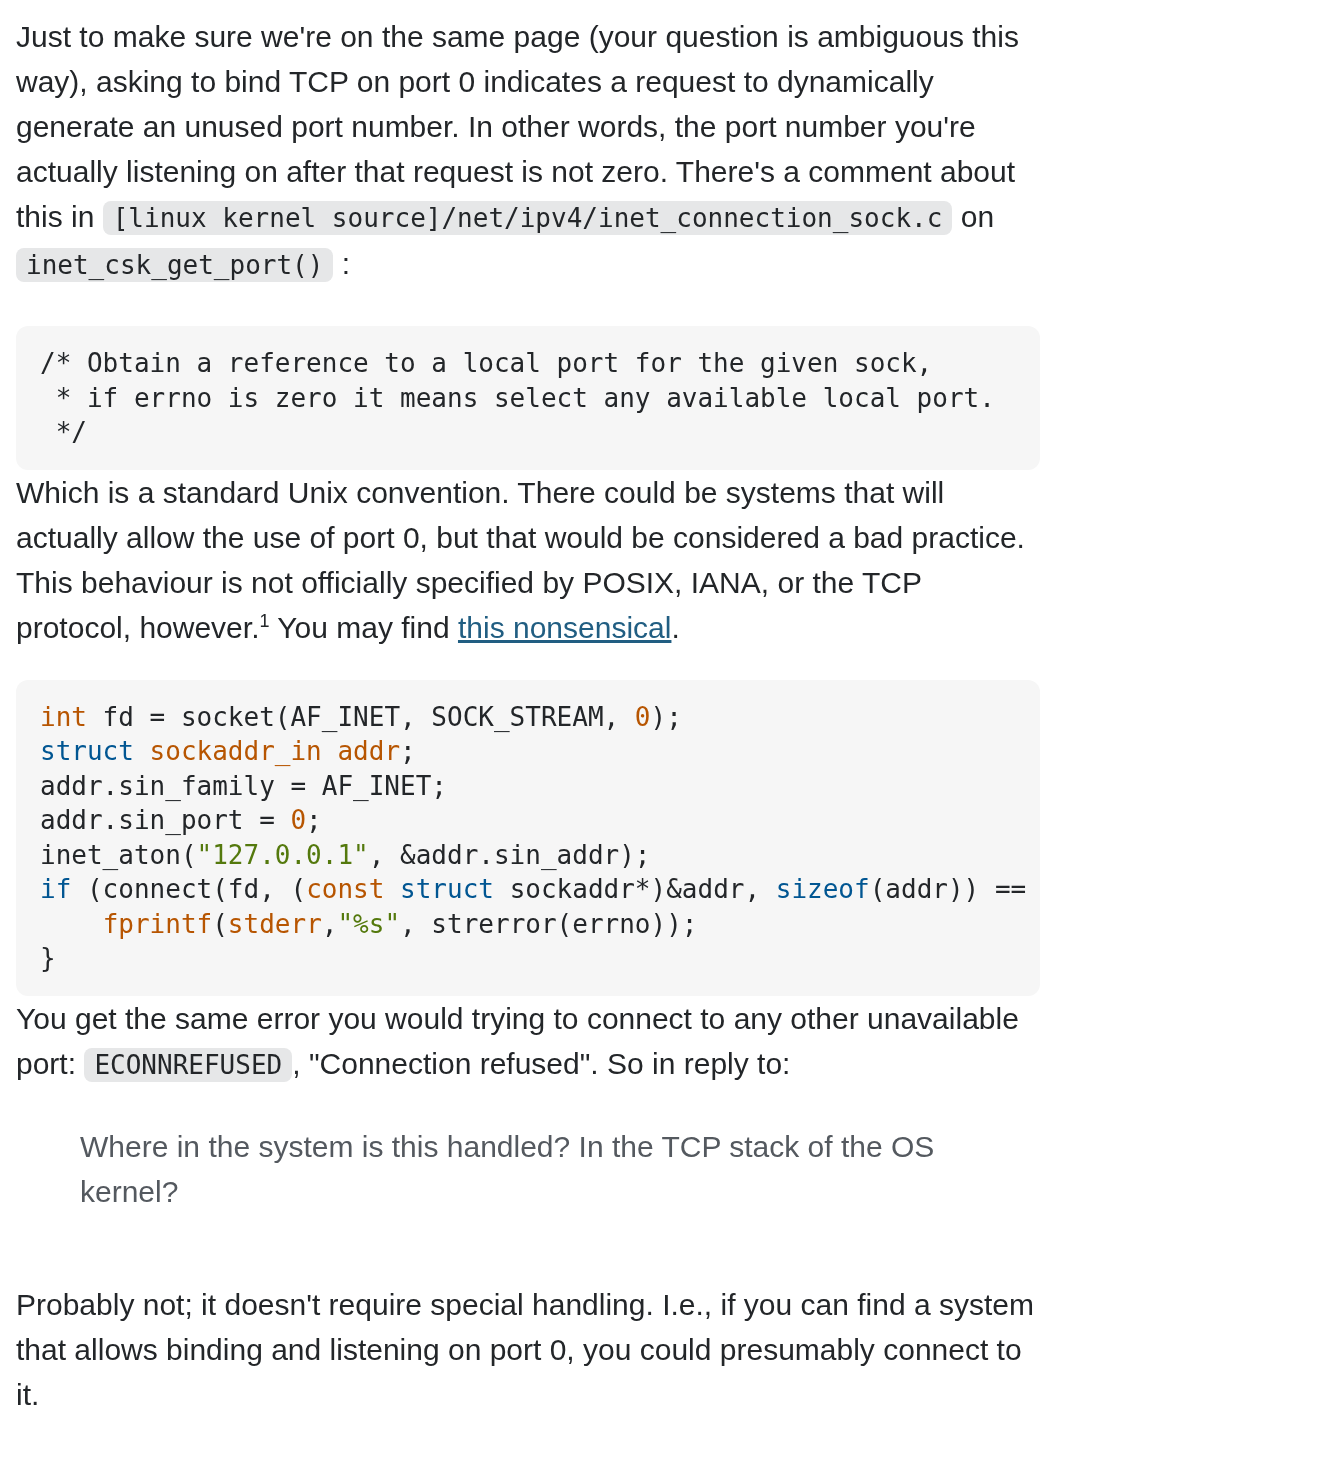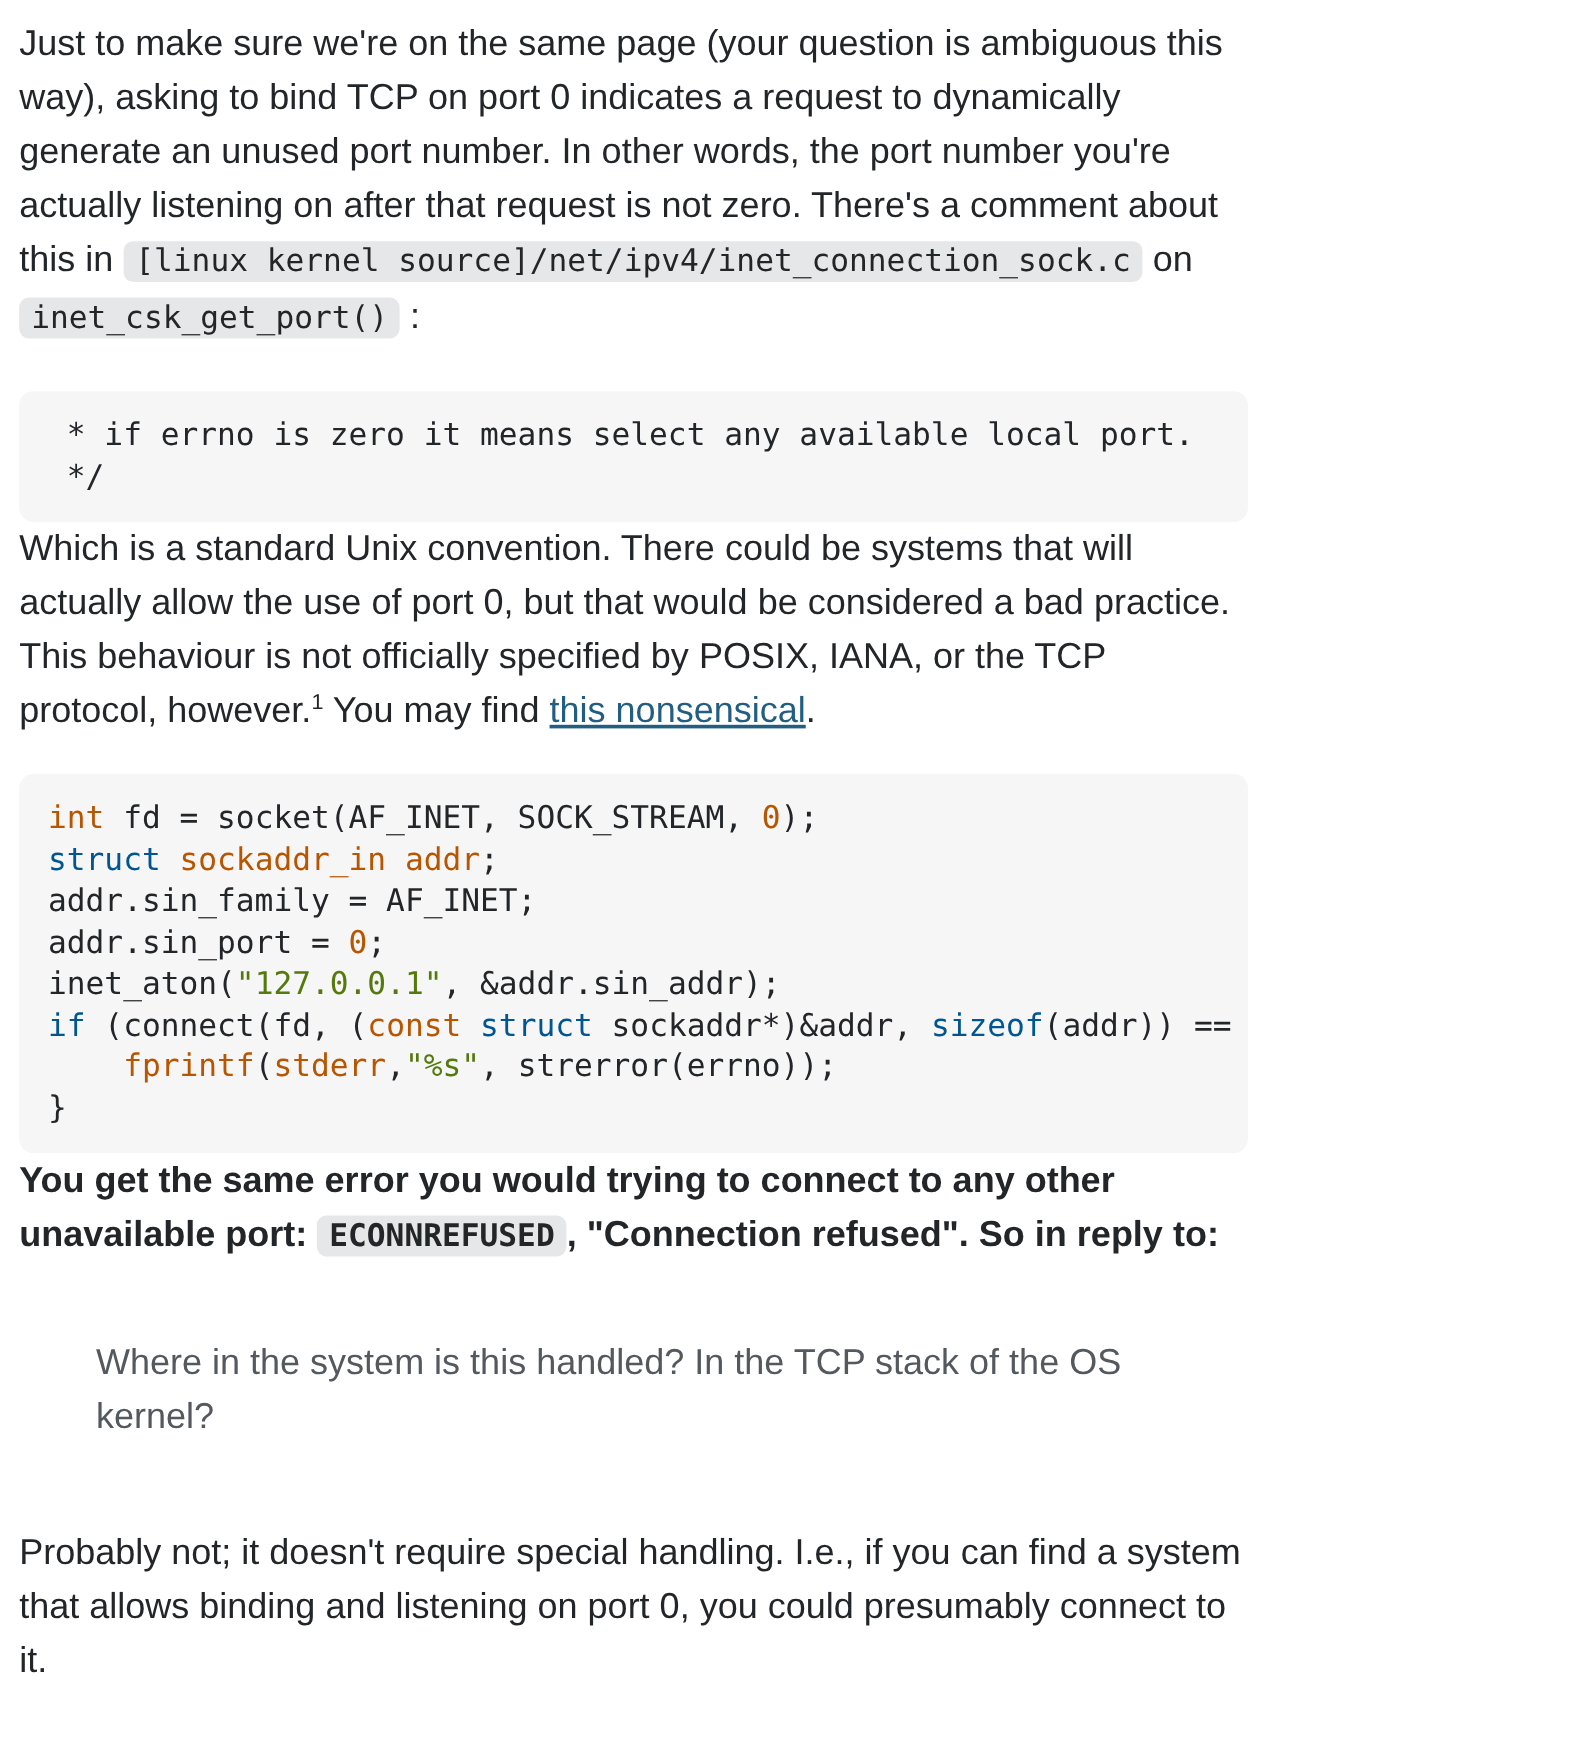--- a/index.html
+++ b/index.html
@@ -10,21 +10,21 @@
   }
   html,body{margin:0;padding:0;background:var(--background);}
   body{
     font-family:"Liberation Sans", sans-serif;
     font-size:30px; line-height:45px; color:var(--text);
     width:1326px; box-sizing:border-box;
   }
   .answer{padding:14px 16px 0 16px; box-sizing:border-box; width:1056px;}
   p{margin:0;}
   .mb-38{margin-bottom:38px;} .mb-44{margin-bottom:44px;} .mb-30{margin-bottom:30px;}
-  .mb-34{margin-bottom:34px;} .mb-42{margin-bottom:42px;font-weight:bold;}
+  .mb-34{margin-bottom:34px;} .mb-42{margin-bottom:18px;}
   code.inline-code, .codeblock{
     font-family:"DejaVu Sans Mono", monospace;
   }
   code.inline-code{
     font-size:26px; background:var(--inline-code-bg);
     padding:2px 10px; border-radius:8px; white-space:nowrap;
   }
   .codeblock{
     background:var(--code-block-bg); border-radius:12px;
     padding:20px 24px; margin:0; font-size:26px; line-height:34.5px;
@@ -42,21 +42,21 @@
   }
   .qbar{flex:0 0 7px; width:7px; border-radius:4px; background:var(--blockquote-bar);}
   .qtext{padding:18px 0 18px 28px;}
 </style>
 </head>
 <body>
 
 <div class="answer">
   <p class="mb-38">Just to make sure we're on the same page (your question is ambiguous this way), asking to bind TCP on port 0 indicates a request to dynamically generate an unused port number. In other words, the port number you're actually listening on after that request is not zero. There's a comment about this in <code class="inline-code">[linux kernel source]/net/ipv4/inet_connection_sock.c</code> on <code class="inline-code">inet_csk_get_port()</code> :</p>
 
-  <pre class="codeblock mb-44"><div class="code-line"><span> * if errno is zero it means select any available local port.</span></div><div class="code-line"><span> */</span></div></pre>
+  <pre class="codeblock mb-44"><div class="code-line"><span>/* Obtain a reference to a local port for the given sock,</span></div><div class="code-line"><span> * if errno is zero it means select any available local port.</span></div><div class="code-line"><span> */</span></div></pre>
 
   <p class="mb-30">Which is a standard Unix convention. There could be systems that will actually allow the use of port 0, but that would be considered a bad practice. This behaviour is not officially specified by POSIX, IANA, or the TCP protocol, however.<sup>1</sup> You may find <a href="#">this nonsensical</a>.</p>
 
 
   <pre class="codeblock mb-34"><div class="code-line"><span class="tok-n">int</span><span> fd = socket(AF_INET, SOCK_STREAM, </span><span class="tok-n">0</span><span>);</span></div><div class="code-line"><span class="tok-k">struct</span><span class="tok-n"> sockaddr_in addr</span><span>;</span></div><div class="code-line"><span>addr.sin_family = AF_INET;</span></div><div class="code-line"><span>addr.sin_port = </span><span class="tok-n">0</span><span>;</span></div><div class="code-line"><span>inet_aton(</span><span class="tok-s">"127.0.0.1"</span><span>, &amp;addr.sin_addr);</span></div><div class="code-line"><span class="tok-k">if</span><span> (connect(fd, (</span><span class="tok-n">const</span><span> </span><span class="tok-k">struct</span><span> sockaddr*)&amp;addr, </span><span class="tok-k">sizeof</span><span>(addr)) == </span><span class="tok-n">-1</span><span>) {</span></div><div class="code-line"><span>    </span><span class="tok-n">fprintf</span><span>(</span><span class="tok-n">stderr</span><span>,</span><span class="tok-s">"%s"</span><span>, strerror(errno));</span></div><div class="code-line"><span>}</span></div></pre>
 
   <p class="mb-42">You get the same error you would trying to connect to any other unavailable port: <code class="inline-code">ECONNREFUSED</code>, "Connection refused". So in reply to:</p>
 
   <blockquote>
     <span class="qbar"></span>

